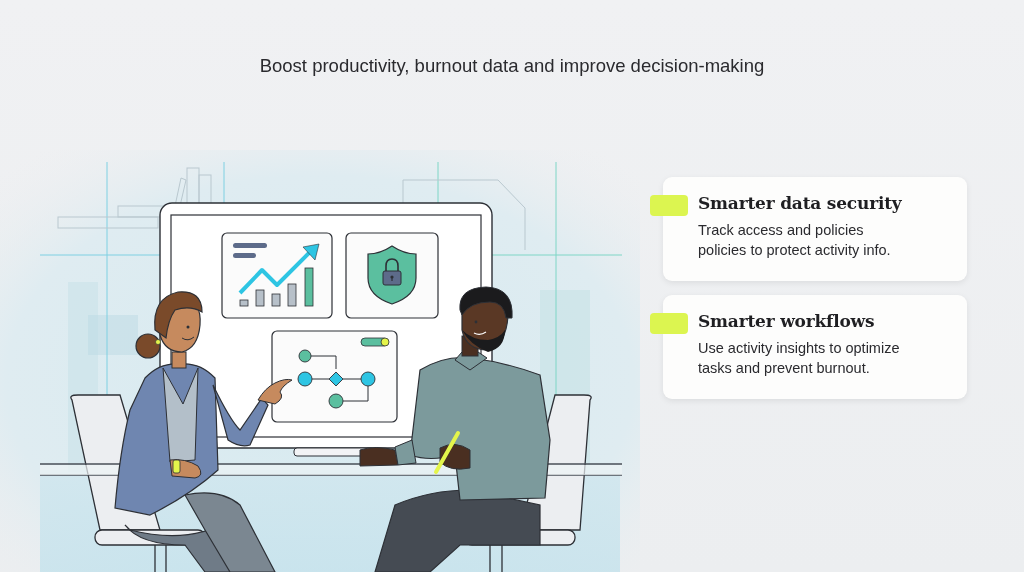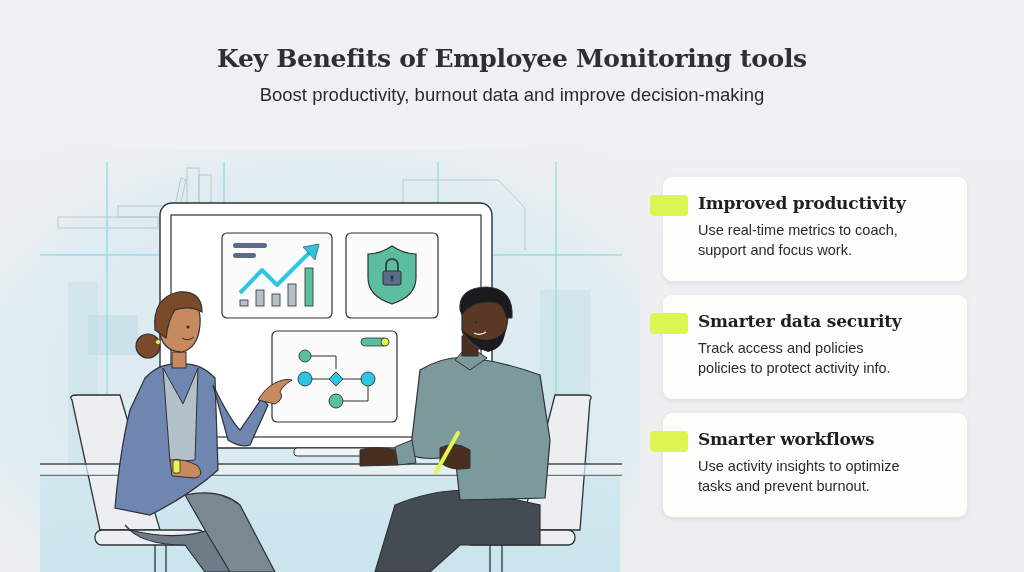--- a/index.html
+++ b/index.html
@@ -58,21 +58,20 @@
     font-family: "Liberation Sans", sans-serif;
     font-size: 14.5px;
     line-height: 20px;
     color: #2a2a2e;
   }
 </style>
 </head>
 <body>
 
 <div class="header">
-  <div class="title">Key Benefits of Employee Monitoring tools</div>
   <div class="subtitle">
     <div>Boost productivity, burnout data and improve decision-making</div>
   </div>
 </div>
 
 <div class="illustration">
   <svg width="640" height="422" viewBox="0 150 640 422" xmlns="http://www.w3.org/2000/svg">
     <defs>
       <radialGradient id="bgGlow" cx="0.5" cy="0.55" r="0.7">
         <stop offset="0" stop-color="#d6eaf0"></stop>
@@ -199,28 +198,20 @@
       <path d="M462,330 Q470,345 488,352 Q505,348 505,330 Q500,338 488,340 Q472,340 462,330 Z" fill="#1b1b1d"></path>
       <circle cx="476" cy="322" r="1.4" fill="#2d3036"></circle>
       <path d="M474,333 Q480,336 486,332" fill="none" stroke="#ffffff" stroke-width="1.2"></path>
     </g>
   </svg>
 </div>
 
 <div class="cards">
   <div class="card">
     <div class="card-accent"></div>
-    <div class="card-title">Improved productivity</div>
-    <div class="card-desc">
-      <div>Use real-time metrics to coach,</div>
-      <div>support and focus work.</div>
-    </div>
-  </div>
-  <div class="card">
-    <div class="card-accent"></div>
     <div class="card-title">Smarter data security</div>
     <div class="card-desc">
       <div>Track access and policies</div>
       <div>policies to protect activity info.</div>
     </div>
   </div>
   <div class="card">
     <div class="card-accent"></div>
     <div class="card-title">Smarter workflows</div>
     <div class="card-desc">

